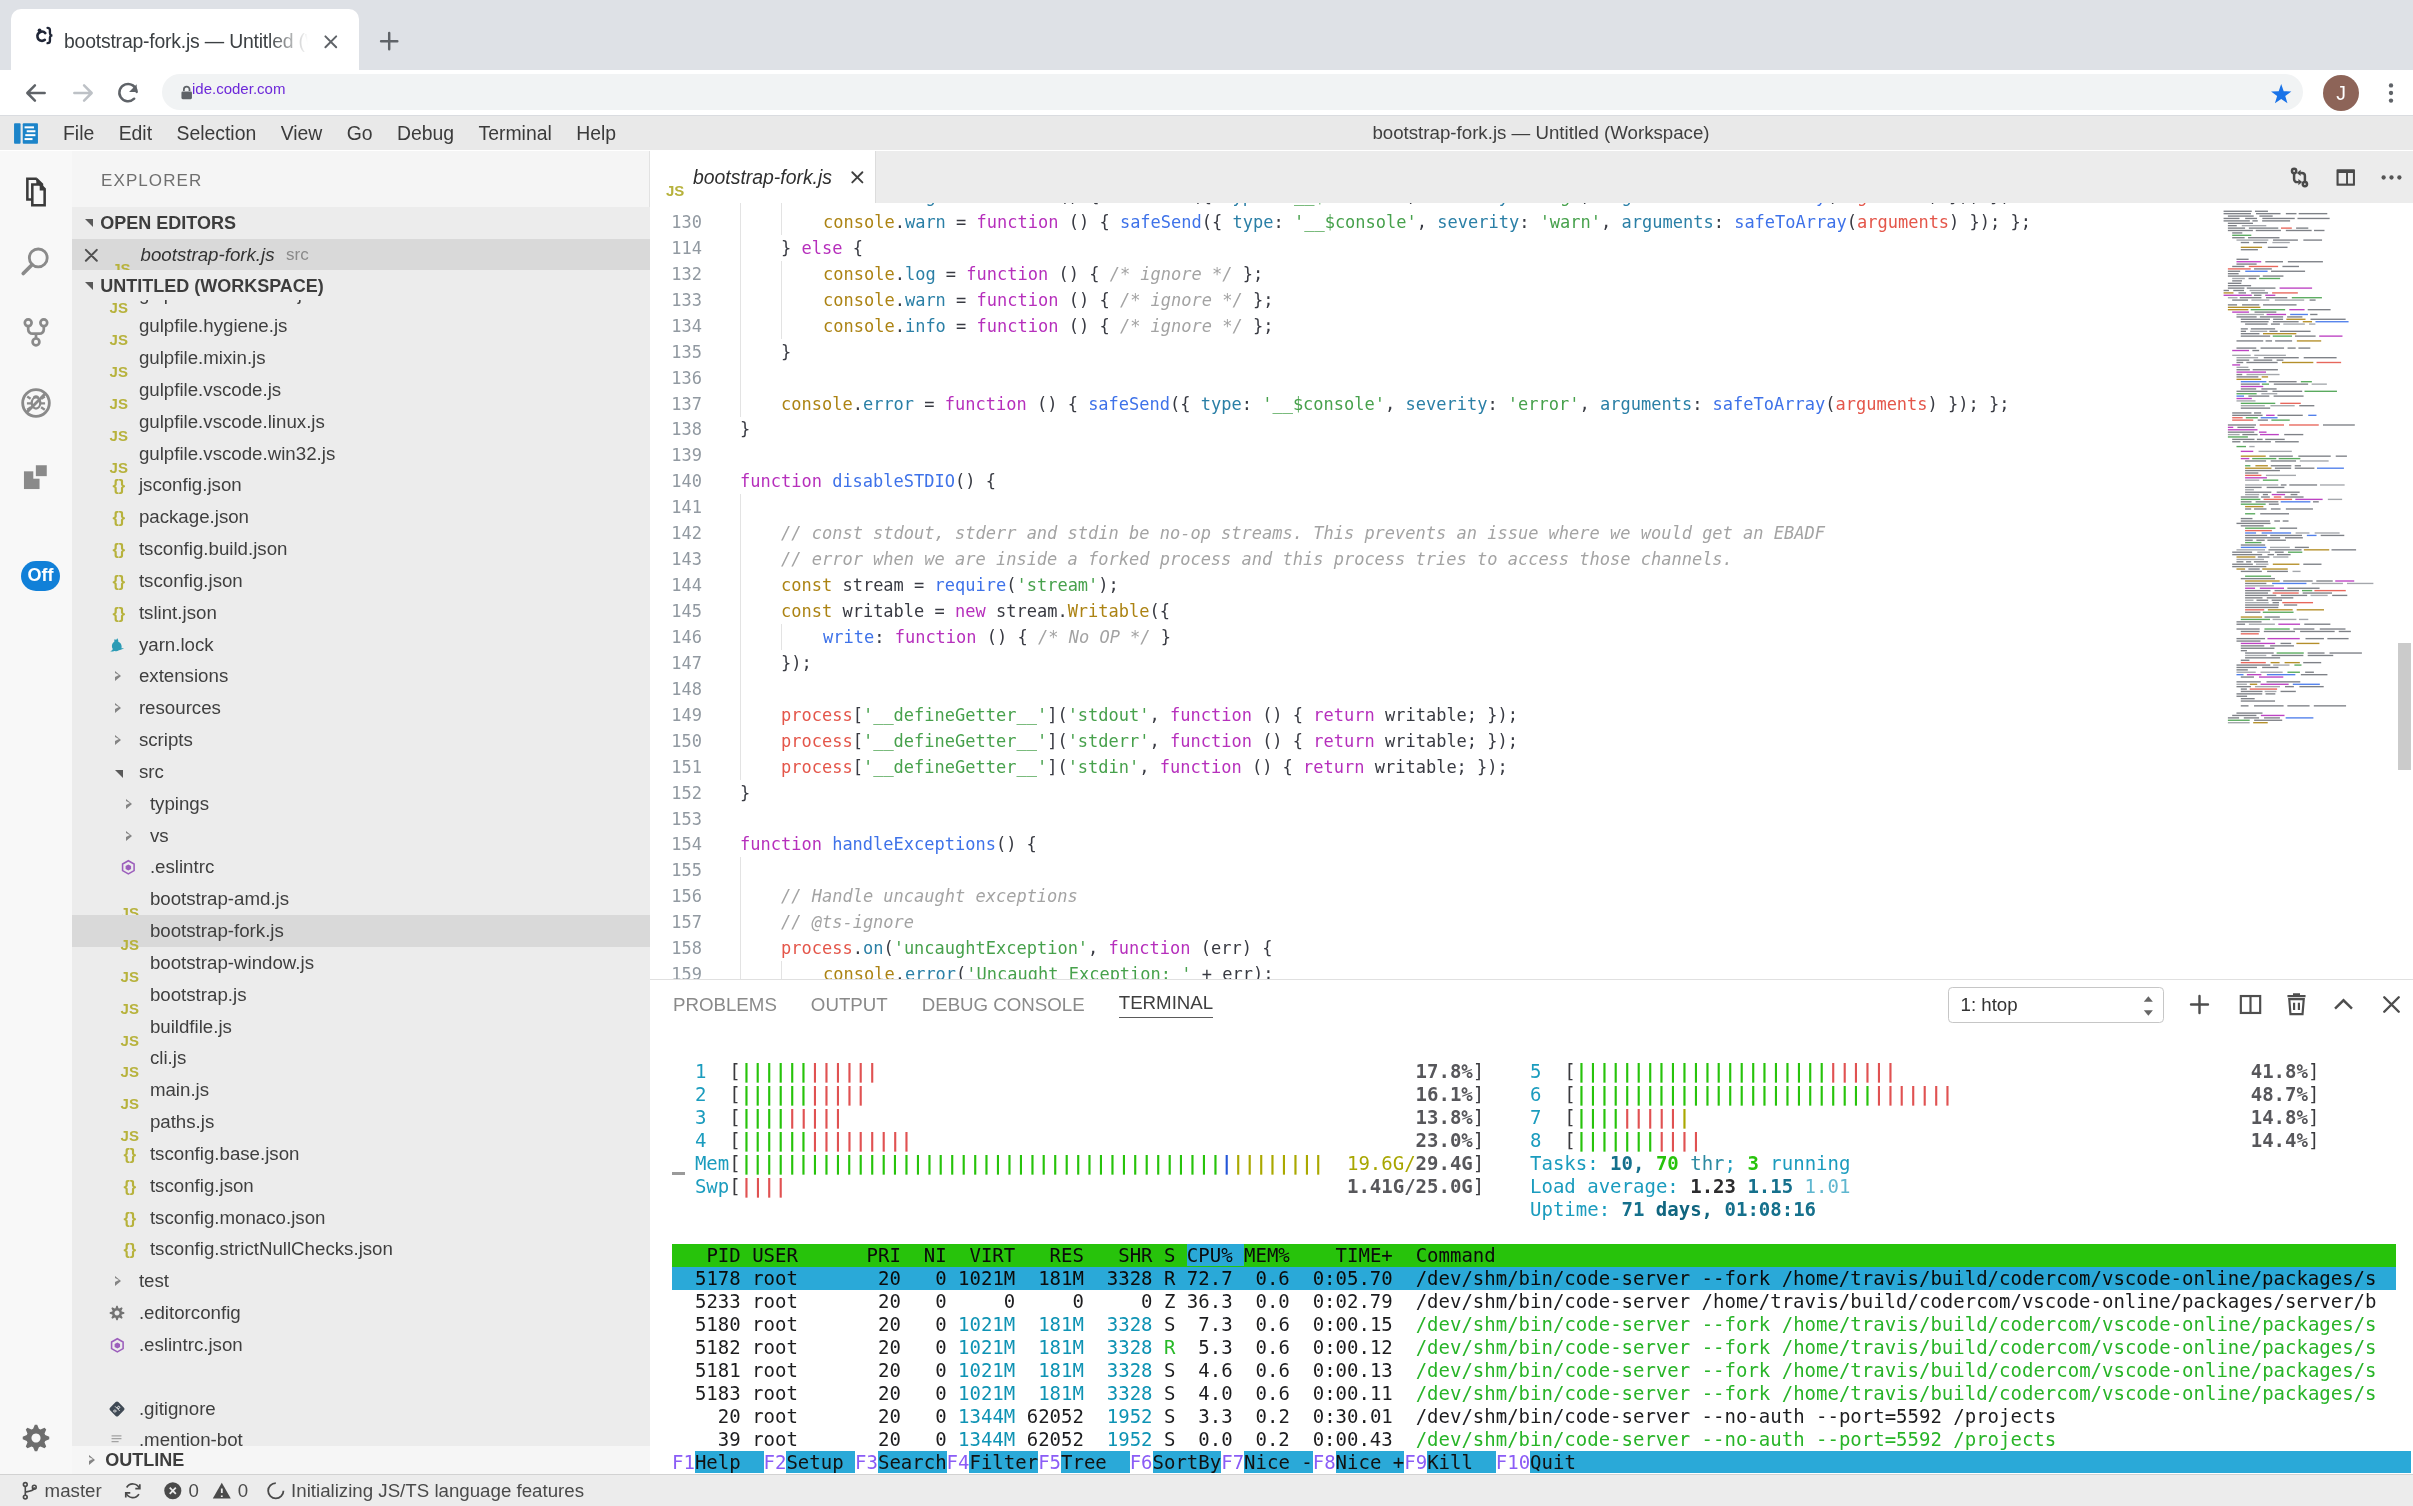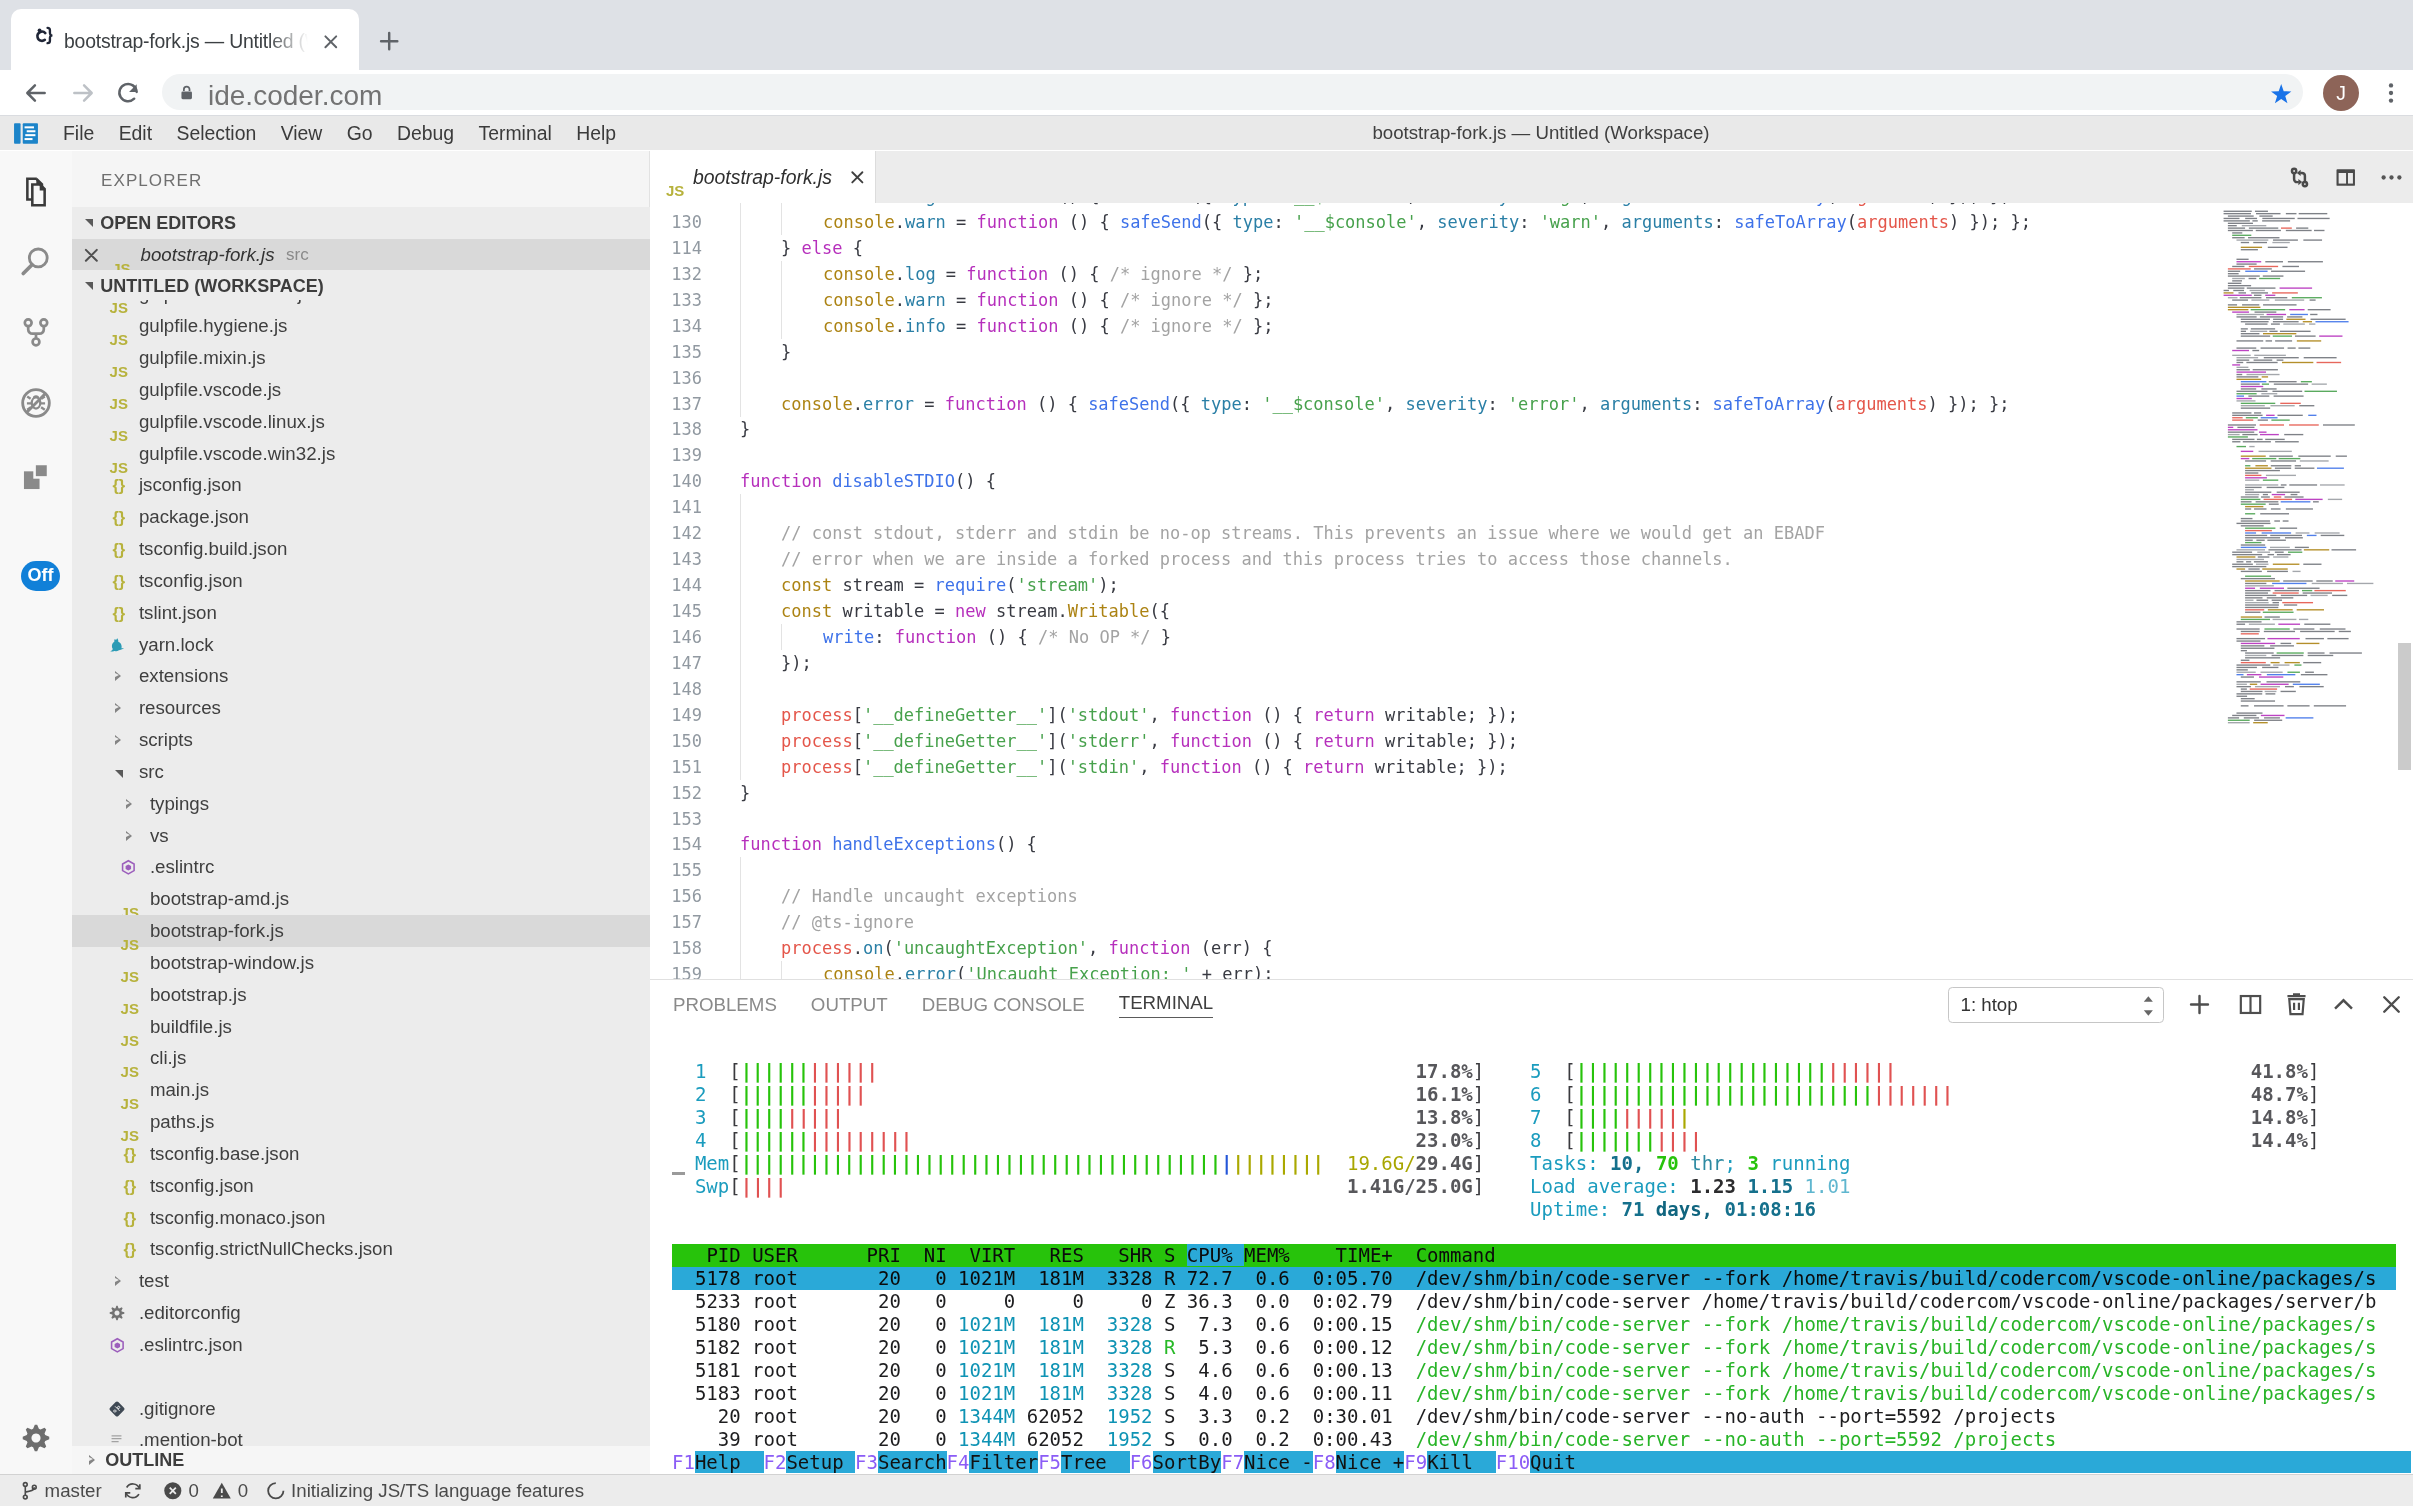--- a/index.html
+++ b/index.html
@@ -14,21 +14,21 @@
   #btab-title { left:64px; top:29.5px; width:249px; height:27px; font-size:19.4px; letter-spacing:-0.2px; color:#3c4043; white-space:nowrap; overflow:hidden;
      -webkit-mask-image:linear-gradient(90deg,#000 82%,transparent 98%); mask-image:linear-gradient(90deg,#000 82%,transparent 98%); }
   #btab-close { left:320px; top:31px; width:21.6px; height:21.6px; }
   #newtab { left:377px; top:29px; width:24.4px; height:24.4px; }
   #toolbar { left:0; top:70px; width:2413px; height:46px; background:#fff; border-bottom:0.7px solid #dadce0; }
   #nav-back { left:23px; top:10px; width:26px; height:26px; }
   #nav-fwd  { left:70px; top:10px; width:26px; height:26px; }
   #nav-reload { left:115px; top:10px; width:26px; height:26px; }
   #omnibox { left:162px; top:4.3px; width:2141px; height:36px; background:#f1f3f4; border-radius:18px; }
   #lock { left:177px; top:13px; width:19.4px; height:19.4px; }
-  #url { left:208px; top:10px; font-size:28px; color:#737373; }
+  #url { left:192px; top:10px; font-size:15px; color:#6d28d9; }
   #star { left:2269px; top:11.5px; width:24.4px; height:24.4px; }
   #avatar { left:2323px; top:5px; width:36px; height:36px; border-radius:50%; background:#8d6458;
             color:#fff; font-size:19.4px; text-align:center; line-height:36px; }
   #menu3 { left:2378px; top:10px; width:26px; height:26px; }
 
   
   #menubar { left:0; top:116px; width:2413px; height:34px; background:#e9e9e9; }
   #vslogo { left:13.7px; top:7.2px; width:24px; height:21px; }
   #menus { left:63px; top:0; height:34px; display:flex; align-items:center; gap:24.4px; font-size:19.4px; color:#3b3b3b; }
   #wintitle { left:1541px; top:0; height:34px; transform:translateX(-50%); display:flex; align-items:center;
@@ -76,21 +76,21 @@
   #ecode { position:absolute; left:0; top:52px; width:1763px; height:777px; overflow:hidden; }
   #code-inner { position:absolute; left:0; top:-20px; }
   .cline { position:absolute; left:0; width:1763px; height:26px; white-space:pre;
            font-family:"DejaVu Sans Mono", monospace; font-size:17px; line-height:26px; }
   .lnum { position:absolute; left:0; width:52px; text-align:right; color:#9199a1;
           font-family:"DejaVu Sans Mono", monospace; font-size:17px; }
   .ltext { position:absolute; }
   .guide { position:absolute; top:0; width:1.1px; height:26px; background:#e3e3e3; }
   .tk-d { color:#383a42; } .tk-k { color:#b62fbc; } .tk-f { color:#3e72e9; }
   .tk-s { color:#47a14c; } .tk-p { color:#2a7fa6; } .tk-g { color:#ac8313; }
-  .tk-r { color:#e4564a; } .tk-c { color:#a3a3a3; }
+  .tk-r { color:#e4564a; } .tk-c { color:#a3a3a3; font-style:italic; }
 
   
   #minimap { position:absolute; left:1570px; top:57px; width:172px; height:719px; }
   #mscroll { position:absolute; left:1748px; top:492px; width:13px; height:127px; background:rgba(140,140,140,.45); }
 
   
   #panel { left:650px; top:979px; width:1763px; height:495px; background:#fff; border-top:0.7px solid #e0e0e0; }
   #ptabs { position:absolute; left:23px; top:8.6px; display:flex; gap:34px; font-size:18.7px; color:#8a8a8a; height:32px; align-items:center; }
   .ptab.active { color:#3f3f3f; border-bottom:1.4px solid #5a5a5a; padding-bottom:2.9px; }
   #pselect { position:absolute; left:1298px; top:6.5px; width:216px; height:36px; background:#fff; border:0.7px solid #c6c6c6;

